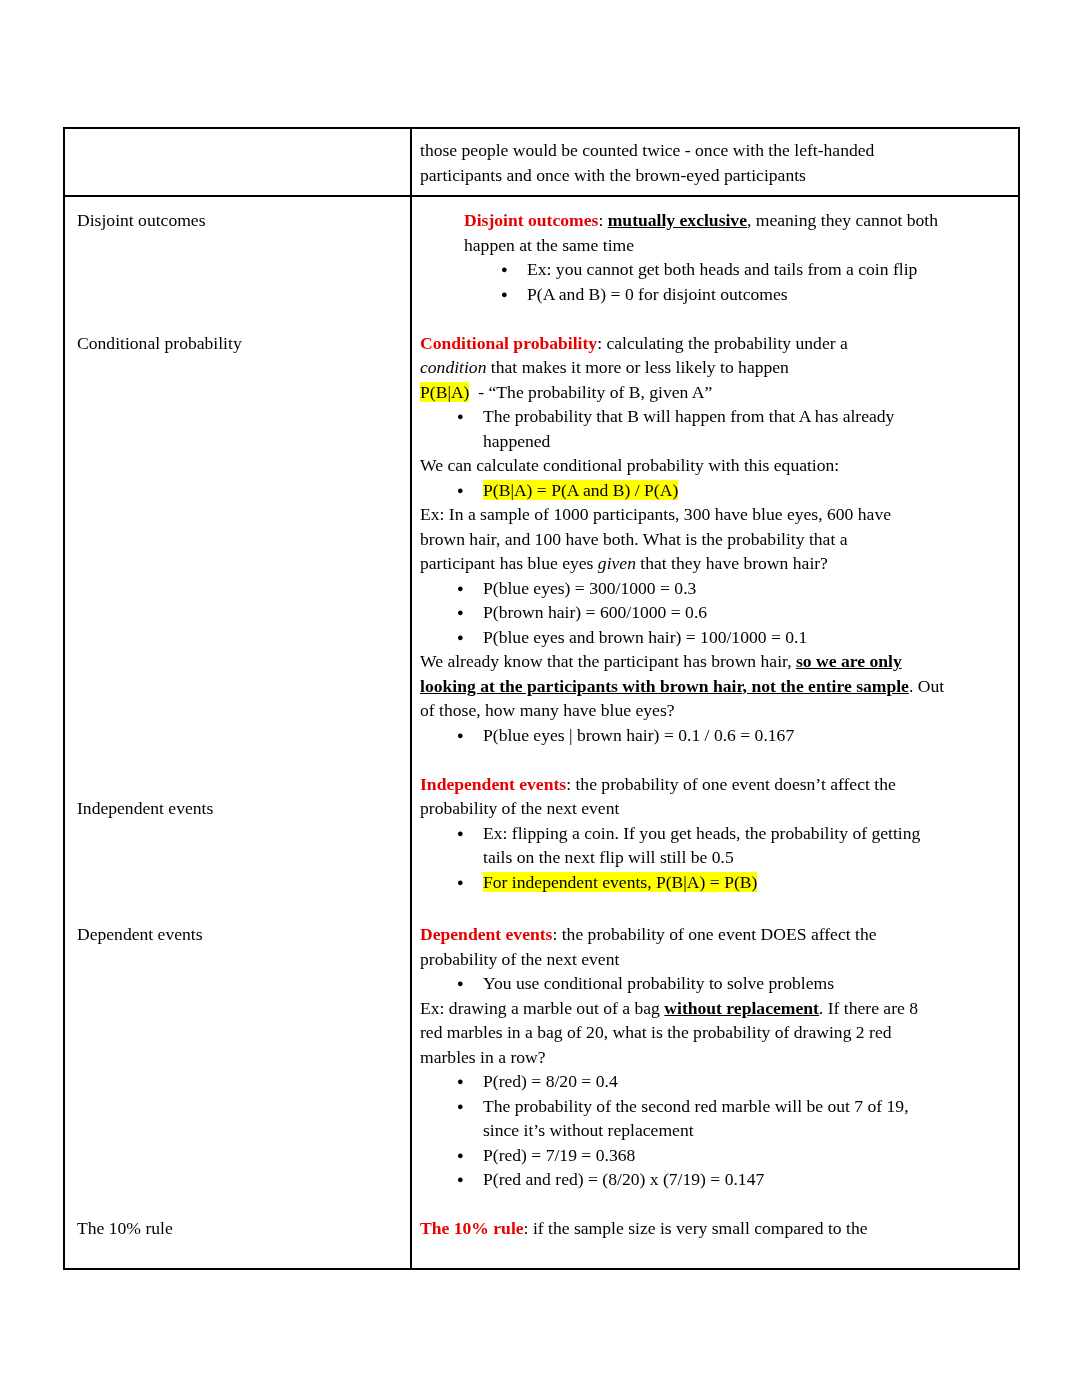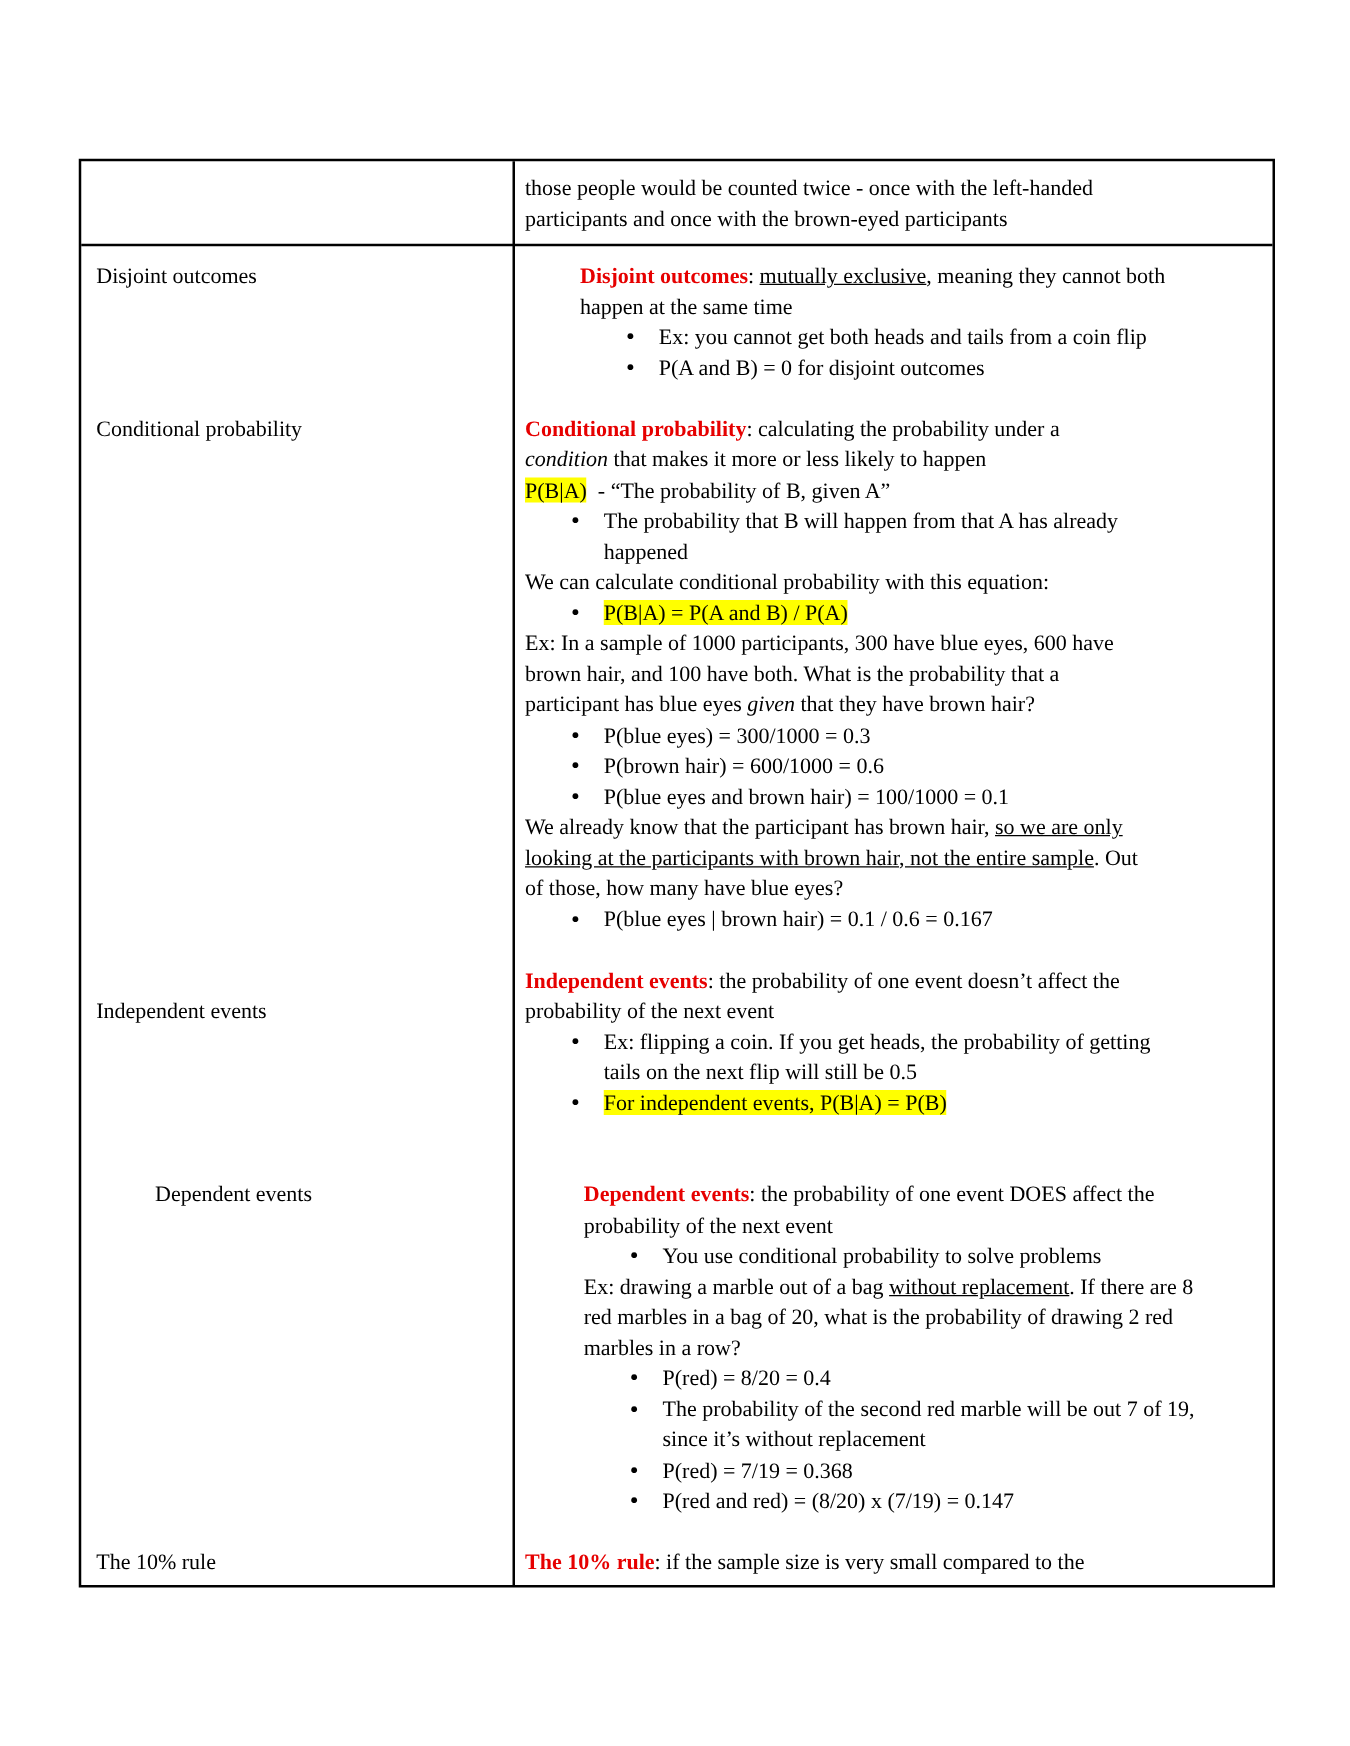--- a/index.html
+++ b/index.html
@@ -32,21 +32,21 @@
   #sections { padding-top: 11px; }
   .section { display: flex; }
   .term-cell { width: 345px; flex-shrink: 0; padding-left: 12px; padding-right: 10px; }
   .def-cell { flex: 1; padding: 0 13px 0 10px; }
   .para { }
   .bullet { display: flex; padding-left: 37px; }
   .dot { width: 26px; flex-shrink: 0; font-size: 11px; line-height: var(--lh); }
   .btext { flex: 1; }
   .redbold { color: var(--red); font-weight: bold; }
   .italic { font-style: italic; }
-  .underline { text-decoration: underline; }
+  .underline { text-decoration: underline; font-weight: bold; }
   .highlight { background: var(--hl); }
 </style>
 </head>
 <body>
 
 <div class="doc-table">
   <div class="vline"></div>
   <div class="first-row">
     <div class="term-cell"></div>
     <div class="def-cell" id="first-row-def"><span>those people would be counted twice - once with the left-handed</span><br><span>participants and once with the brown-eyed participants</span></div>
@@ -112,21 +112,21 @@
           <div class="bullet">
             <span class="dot">●</span>
             <div class="btext"><span>Ex: flipping a coin. If you get heads, the probability of getting</span><br><span>tails on the next flip will still be 0.5</span></div>
           </div>
           <div class="bullet">
             <span class="dot">●</span>
             <div class="btext"><span class="highlight">For independent events, P(B|A) = P(B)</span></div>
           </div>
         </div>
       </div>
-      <div class="section" style="margin-top: 49px; padding-left: 47px;">
+      <div class="section" style="margin-top: 28px;">
         <div class="term-cell">
           <div class="term" style="padding-top: 0px;">Dependent events</div>
         </div>
         <div class="def-cell">
           <div class="para"><span class="redbold">Dependent events</span><span>: the probability of one event DOES affect the</span><br><span>probability of the next event</span></div>
           <div class="bullet">
             <span class="dot">●</span>
             <div class="btext"><span>You use conditional probability to solve problems</span></div>
           </div>
           <div class="para"><span>Ex: drawing a marble out of a bag </span><span class="underline">without replacement</span><span>. If there are 8</span><br><span>red marbles in a bag of 20, what is the probability of drawing 2 red</span><br><span>marbles in a row?</span></div>

